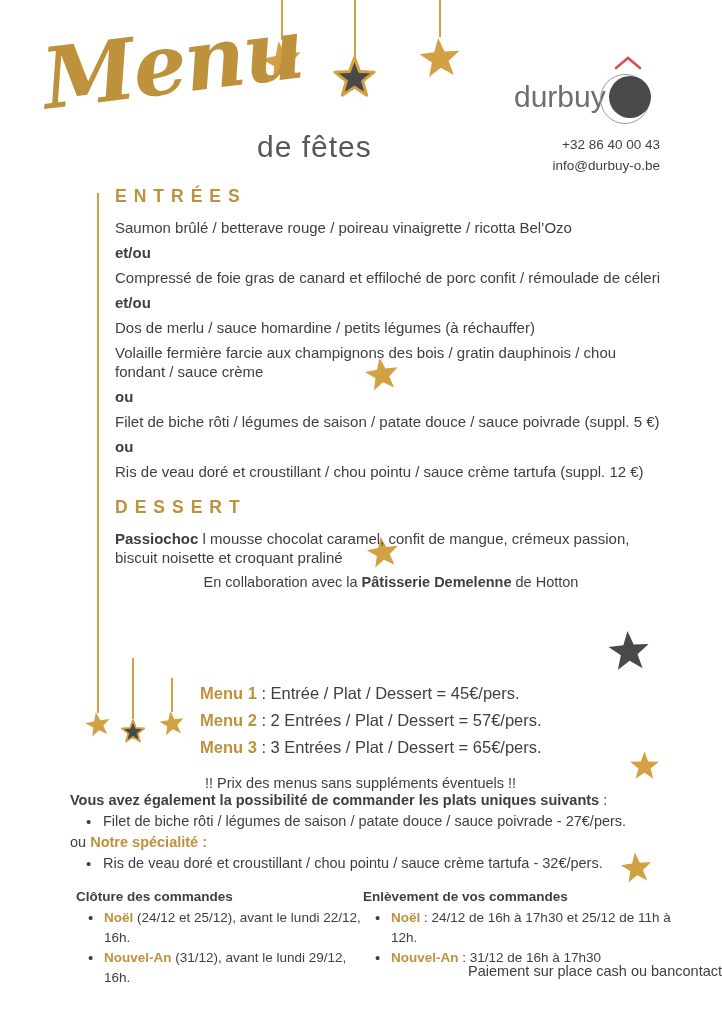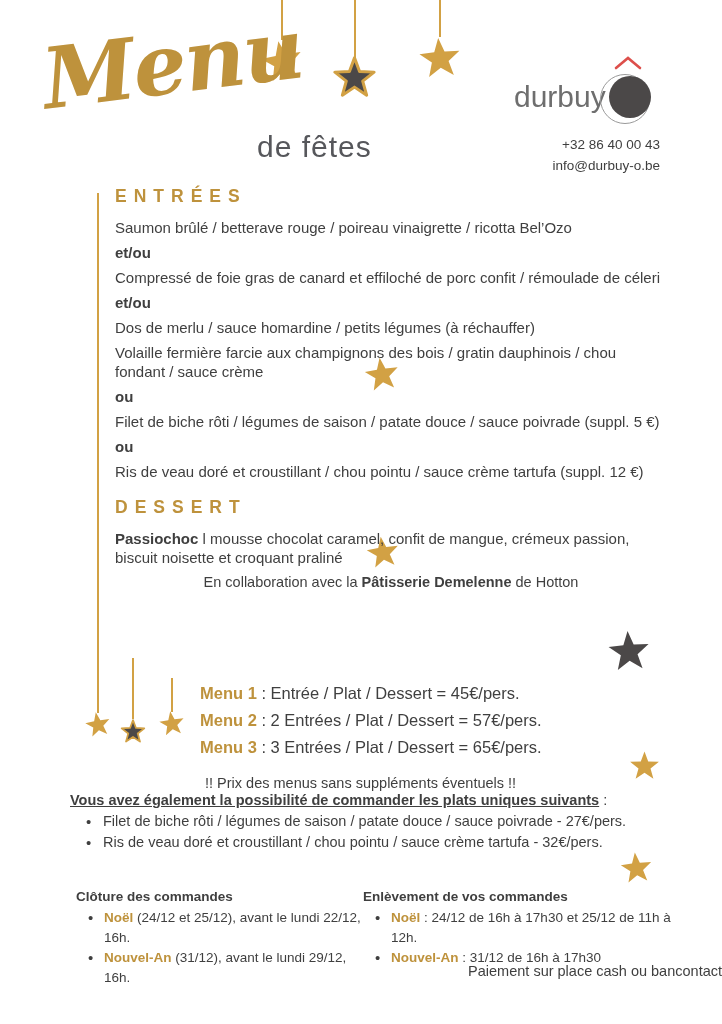--- a/index.html
+++ b/index.html
@@ -36,21 +36,21 @@
   .sep{font-weight:bold;margin:0 0 6px 0;}
   .dish b{font-weight:bold;}
   .collab{margin-top:4px;text-align:center;font-size:14.5px;}
   .collab b{font-weight:bold;}
   
   .menus{position:absolute;left:200px;top:680px;font-size:16.5px;line-height:27px;}
   .menus .label{font-weight:bold;color:var(--gold-text,#BE923C);}
   .menus-note{margin-top:9px;margin-left:5px;font-size:14.5px;color:var(--dark,#3F3F3F);}
   
   .uniques{position:absolute;left:70px;top:790px;width:610px;font-size:14.5px;line-height:21px;}
-  .uniques .lead b{font-weight:bold;text-decoration:underline;}
+  .uniques .lead b{font-weight:bold;}
   .bullet{position:relative;padding-left:33px;}
   .bullet::before{content:"\2022";position:absolute;left:16px;font-size:15px;}
   .goldlabel{font-weight:bold;color:var(--gold-text,#BE923C);}
   
   .orders-col{position:absolute;top:887px;font-size:13.5px;line-height:20px;}
   .orders-col .col-title{font-weight:bold;margin-bottom:1px;}
   .orders-col .bullet{padding-left:28px;}
   .orders-col .bullet::before{left:12px;}
   .col-left{left:76px;width:295px;}
   .col-right{left:363px;width:320px;}
@@ -171,20 +171,21 @@
   <div class="menus">
     <div><span class="label">Menu 1</span><span> : Entrée / Plat / Dessert = 45€/pers.</span></div>
     <div><span class="label">Menu 2</span><span> : 2 Entrées / Plat / Dessert = 57€/pers.</span></div>
     <div><span class="label">Menu 3</span><span> : 3 Entrées / Plat / Dessert = 65€/pers.</span></div>
     <div class="menus-note">!! Prix des menus sans suppléments éventuels !!</div>
   </div>
 
   <div class="uniques">
     <div class="lead"><b>Vous avez également la possibilité de commander les plats uniques suivants</b><span> :</span></div>
     <div class="bullet">Filet de biche rôti / légumes de saison / patate douce / sauce poivrade - 27€/pers.</div>
+    <div><span>ou </span><span class="goldlabel">Notre spécialité :</span></div>
     <div class="bullet">Ris de veau doré et croustillant / chou pointu / sauce crème tartufa - 32€/pers.</div>
   </div>
 
   <div class="orders-col col-left">
     <div class="col-title">Clôture des commandes</div>
     <div class="bullet"><span class="goldlabel">Noël</span><span> (24/12 et 25/12), avant le lundi 22/12, 16h.</span></div>
     <div class="bullet"><span class="goldlabel">Nouvel-An</span><span> (31/12), avant le lundi 29/12, 16h.</span></div>
   </div>
 
   <div class="orders-col col-right">

